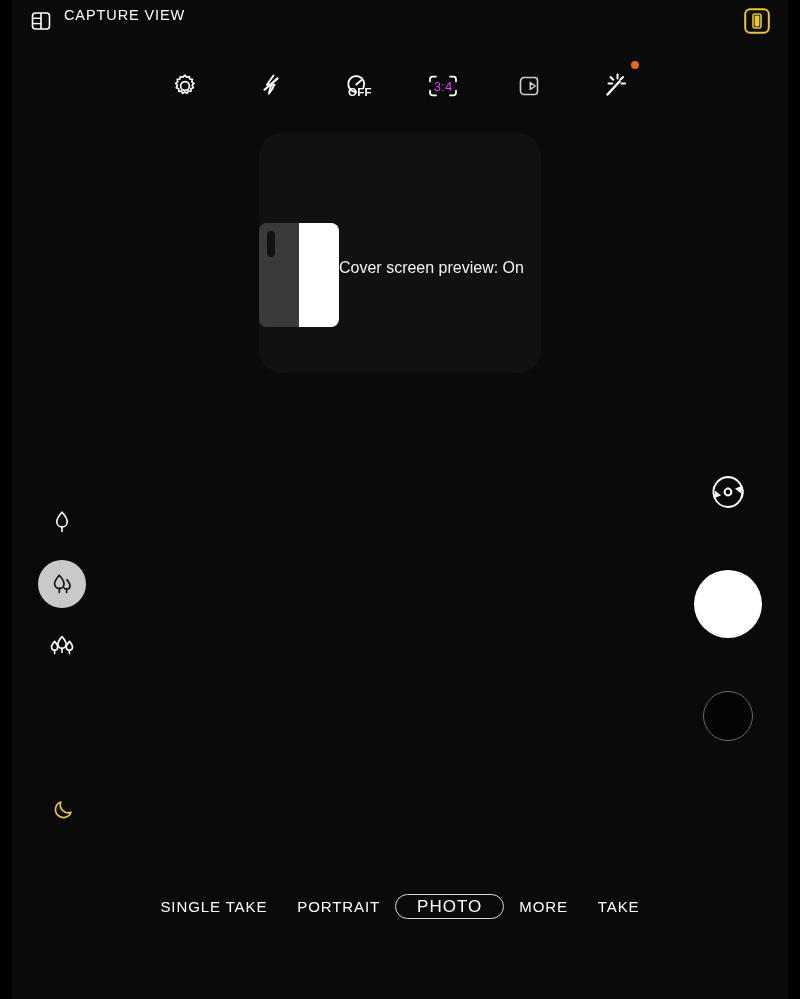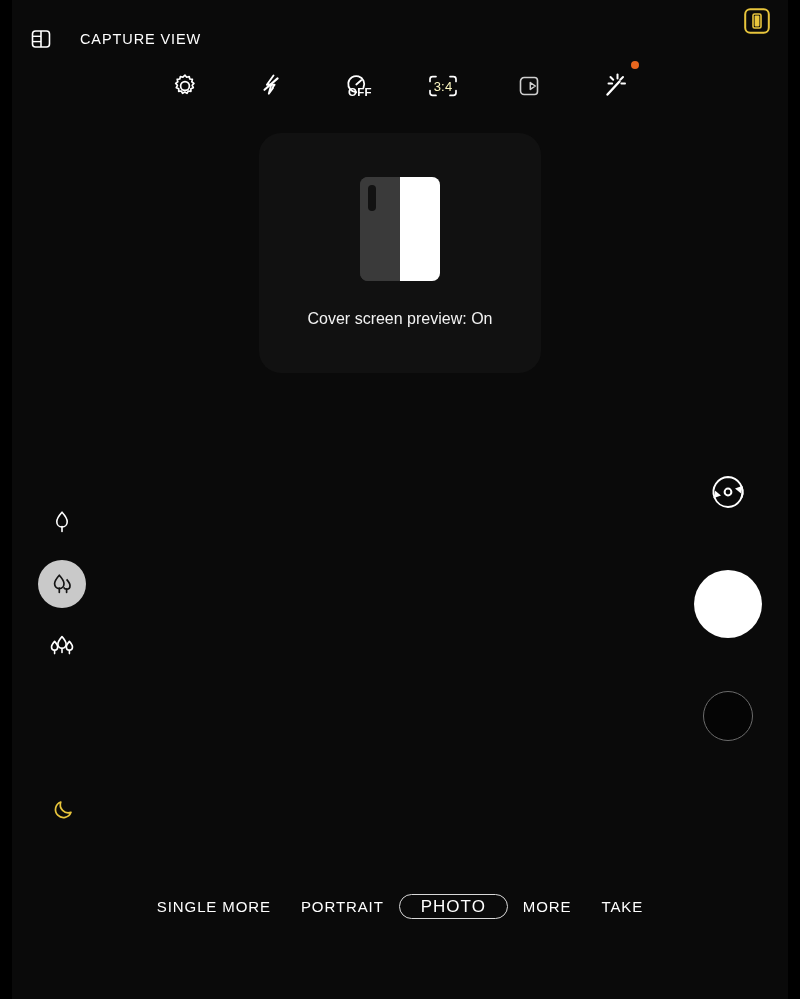--- a/index.html
+++ b/index.html
@@ -37,24 +37,24 @@
   #topbar {
     position: absolute;
     left: 12px;
     top: 0;
     width: 776px;
     height: 46px;
   }
   #capture-view-chip {
     position: absolute;
     left: 16px;
-    top: 24px;
-    display: flex;
-    align-items: center;
-    gap: 26px;
+    top: 8px;
+    display: flex;
+    align-items: flex-start;
+    gap: 10px;
     height: 30px;
   }
   .cv-icon {
     width: 26px;
     height: 26px;
     display: flex;
     align-items: center;
     justify-content: center;
   }
   #capture-view-label {
@@ -113,37 +113,37 @@
     font-size: 11.5px;
     font-weight: bold;
     letter-spacing: 0.2px;
     line-height: 1;
   }
   .ratio-label {
     position: absolute;
     left: 50%;
     top: 50%;
     transform: translate(-50%, -50%);
-    color: #fef9c3;
+    color: #d946ef;
     font-size: 13px;
     line-height: 1;
     letter-spacing: 0.2px;
   }
 
   
   #cover-popup {
     position: absolute;
     left: 259px;
     top: 133px;
     width: 282px;
     height: 240px;
     background: #111111;
     border-radius: 22px;
     display: flex;
-    flex-direction: column;
+    flex-direction: row;
     align-items: center;
   }
   #fold-phone {
     position: relative;
     margin-top: 44px;
     width: 80px;
     height: 104px;
     border-radius: 8px;
     overflow: hidden;
     display: flex;
@@ -407,20 +407,20 @@
       <path d="M39.1 27.6l0.9-7.6-7.0 2.4z" fill="#ffffff"></path>
       <circle cx="26" cy="26" r="3.4" fill="none" stroke="#ffffff" stroke-width="2"></circle>
     </svg>
   </div>
 
   <div id="shutter-button"></div>
 
   <div id="gallery-thumb"></div>
 
   <div id="mode-bar">
-    <div class="mode-item">SINGLE MORE</div>
+    <div class="mode-item">SINGLE TAKE</div>
     <div class="mode-item">PORTRAIT</div>
     <div class="mode-item active">PHOTO</div>
     <div class="mode-item">MORE</div>
     <div class="mode-item">TAKE</div>
   </div>
 
 </div>
 
 </body></html>

